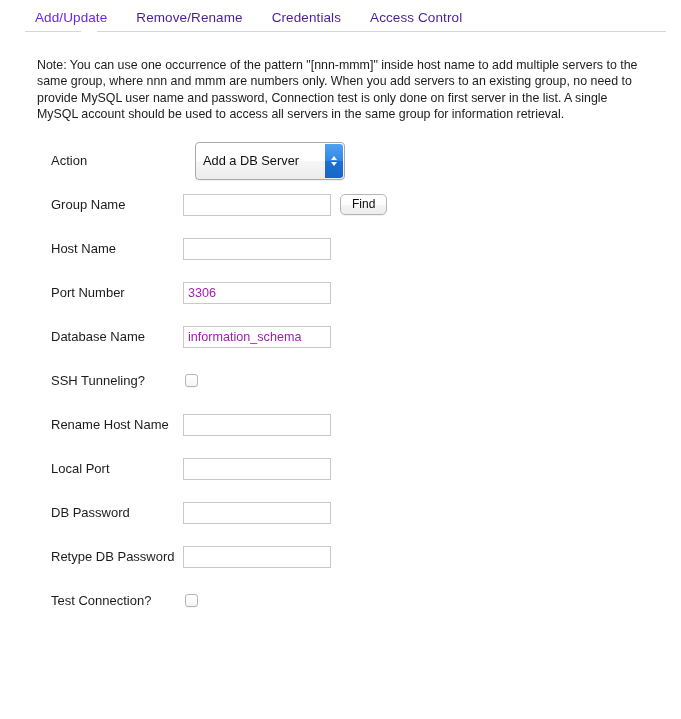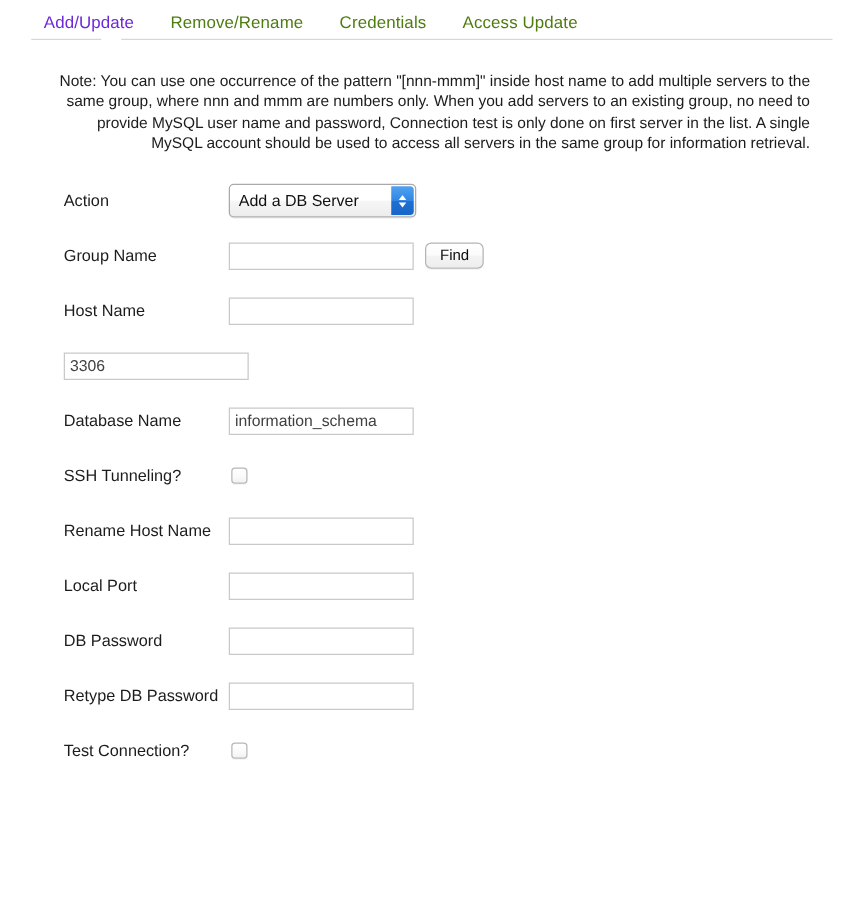--- a/index.html
+++ b/index.html
@@ -27,21 +27,21 @@
     align-items: flex-start;
     padding: 9px 0 0 35px;
     gap: 0;
   }
   .tab {
     font-size: 13.5px;
     line-height: 18px;
     white-space: nowrap;
     padding: 0 17px 0 0;
     margin-right: 12px;
-    color: #4d7c0f;
+    color: #4c1d95;
     cursor: pointer;
     letter-spacing: 0.1px;
   }
   .tab.active {
     color: #6d28d9;
     font-weight: 400;
   }
   
   .tabline {
     position: absolute;
@@ -87,21 +87,21 @@
     height: 3px;
     background: #ffffff;
   }
 
   
   .note {
     margin: 19px 33px 0 37px;
     font-size: 12.4px;
     line-height: 16.4px;
     color: #1c1c1c;
-    text-align: right;
+    text-align: left;
   }
 
   
   .form {
     margin-top: 16px;
     padding-left: 51px;
   }
   .row {
     display: flex;
     align-items: center;
@@ -121,40 +121,41 @@
 
   
   .textinput {
     width: 144px;
     height: 22px;
     box-sizing: border-box;
     border: 1px solid #c9c9c9;
     background: #ffffff;
     font-family: "Liberation Sans", sans-serif;
     font-size: 12.6px;
-    color: #404040;
+    color: #a21caf;
     padding: 0 4px;
     border-radius: 0;
     outline: none;
   }
   .textinput.wide { width: 148px; }
 
   
   .select {
     position: relative;
     width: 150px;
-    height: 27px;
+    height: 38px;
     box-sizing: border-box;
     border: 1px solid #a9aaac;
     border-radius: 4px;
     background: linear-gradient(to bottom, #ffffff 0%, #ffffff 48%, #f6f6f6 52%, #ececec 100%);
     box-shadow: 0 1px 0 rgba(0,0,0,0.06);
     display: flex;
     align-items: center;
     cursor: pointer;
+    margin-left: 12px;
   }
   .select-value {
     font-size: 12.8px;
     color: #101010;
     padding-left: 7px;
     line-height: 19px;
     white-space: nowrap;
   }
   .select-arrow {
     position: absolute;
@@ -218,21 +219,21 @@
   }
 </style>
 </head>
 <body>
 
 <div class="tabbar">
   <div class="tabs">
     <div class="tab active">Add/Update</div>
     <div class="tab">Remove/Rename</div>
     <div class="tab">Credentials</div>
-    <div class="tab">Access Update</div>
+    <div class="tab">Access Control</div>
   </div>
   <div class="tabline"></div>
   <div class="tabcaret"></div>
   <div class="tabcaret-mask"></div>
 </div>
 
 <div class="note">Note: You can use one occurrence of the pattern "[nnn-mmm]" inside host name to add multiple servers to the same group, where nnn and mmm are numbers only. When you add servers to an existing group, no need to provide MySQL user name and password, Connection test is only done on first server in the list. A single MySQL account should be used to access all servers in the same group for information retrieval.</div>
 
 <div class="form">
 
@@ -258,20 +259,21 @@
   </div>
 
   <div class="row">
     <div class="label">Host Name</div>
     <div class="control">
       <input class="textinput wide" type="text" value="" style="">
     </div>
   </div>
 
   <div class="row">
+    <div class="label">Port Number</div>
     <div class="control">
       <input class="textinput wide" type="text" value="3306" style="">
     </div>
   </div>
 
   <div class="row">
     <div class="label">Database Name</div>
     <div class="control">
       <input class="textinput wide" type="text" value="information_schema" style="">
     </div>

